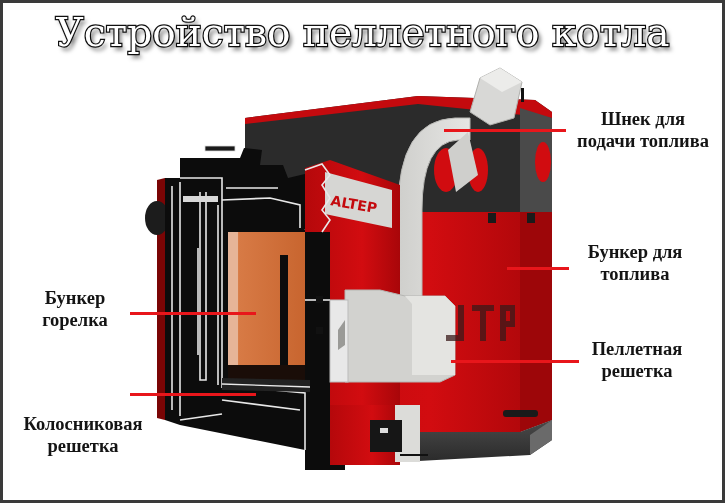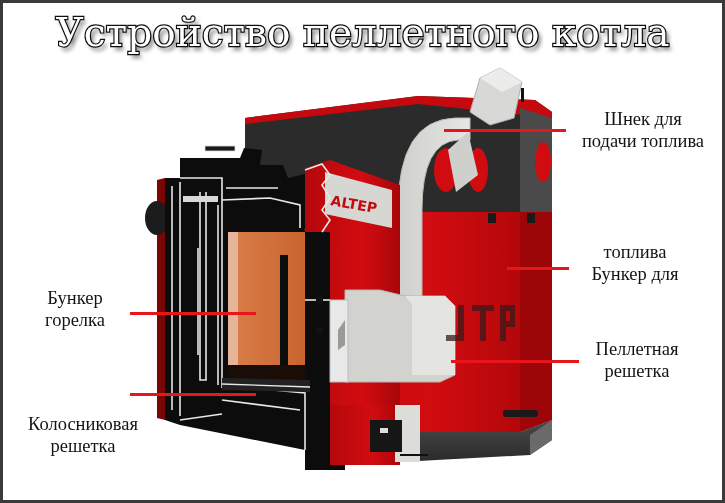--- a/index.html
+++ b/index.html
@@ -11,21 +11,21 @@
     color:#ffffff; letter-spacing:0px;
     -webkit-text-stroke:2.4px #111;
     paint-order: stroke fill;
     text-shadow: 3px 4px 4px rgba(0,0,0,0.55);
   }
   .diagram { position:absolute; left:0; top:0; width:725px; height:503px; }
   .label {
     position:absolute; font-family:"Liberation Serif","DejaVu Serif",serif;
     font-size:18.5px; line-height:22px; color:#141414; text-align:center; white-space:nowrap;
   }
-  .label span { display:block; }
+  .label span { display:block;font-weight:bold; }
   .pointer { position:absolute; height:3px; background:#e8161b; }
 </style>
 </head>
 <body>
 
 <div class="frame"></div>
 
 <div class="title">Устройство пеллетного котла</div>
 
 <svg class="diagram" viewBox="0 0 725 503" xmlns="http://www.w3.org/2000/svg">
@@ -163,22 +163,22 @@
 <div class="pointer" style="left:451px; top:360px; width:128px;"></div>
 <div class="pointer" style="left:130px; top:312px; width:126px;"></div>
 <div class="pointer" style="left:130px; top:393px; width:126px;"></div>
 
 <div class="label" style="left:568px; top:108px; width:150px;">
   <span>Шнек для</span>
   <span>подачи топлива</span>
 </div>
 
 <div class="label" style="left:570px; top:241px; width:130px;">
+  <span>Бункер для</span>
   <span>топлива</span>
-  <span>Бункер для</span>
 </div>
 
 <div class="label" style="left:578px; top:338px; width:118px;">
   <span>Пеллетная</span>
   <span>решетка</span>
 </div>
 
 <div class="label" style="left:20px; top:287px; width:110px;">
   <span>Бункер</span>
   <span>горелка</span>

